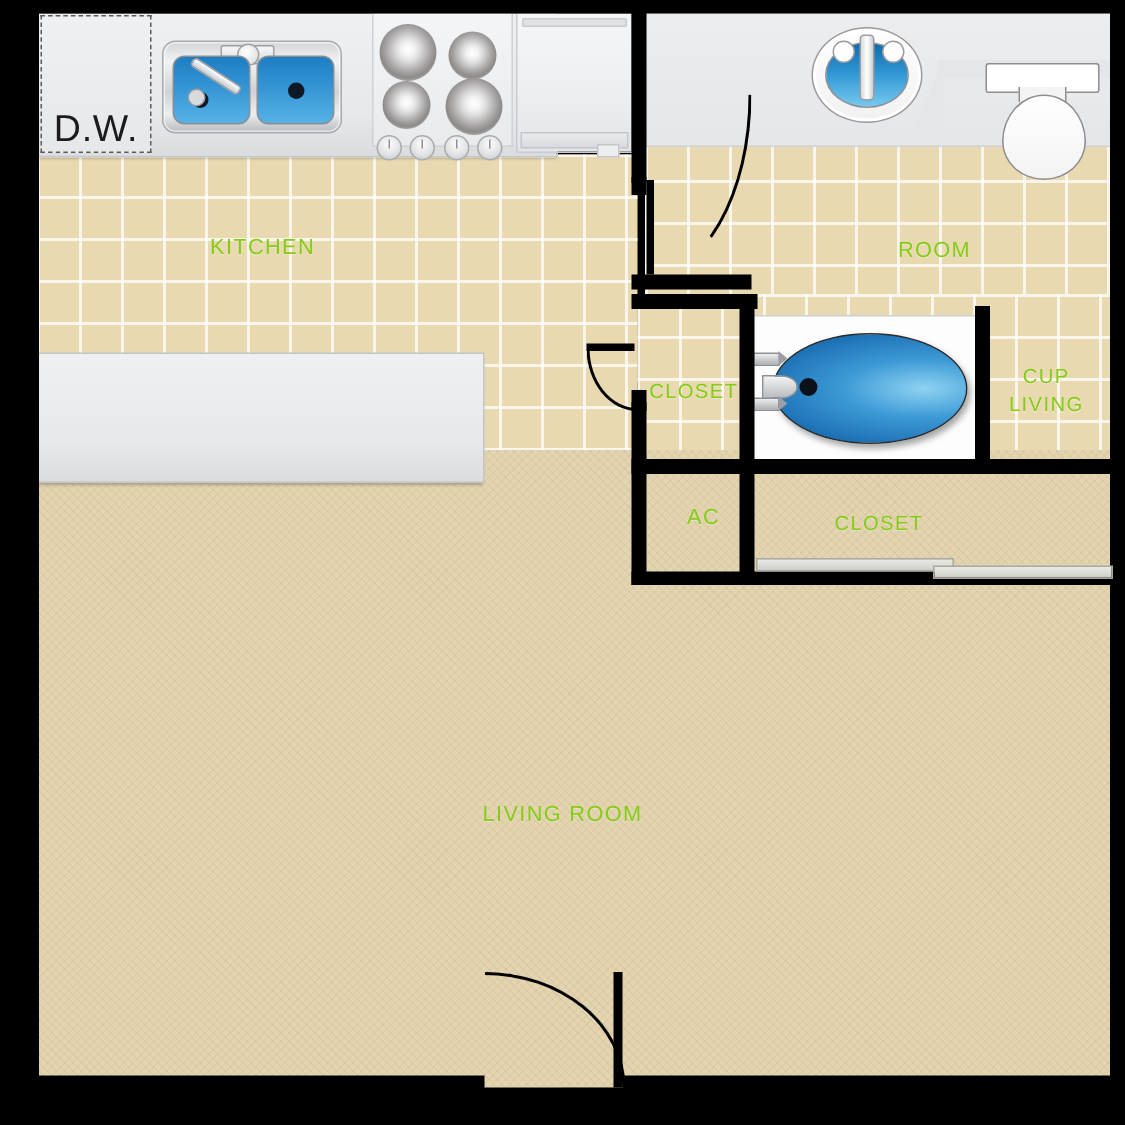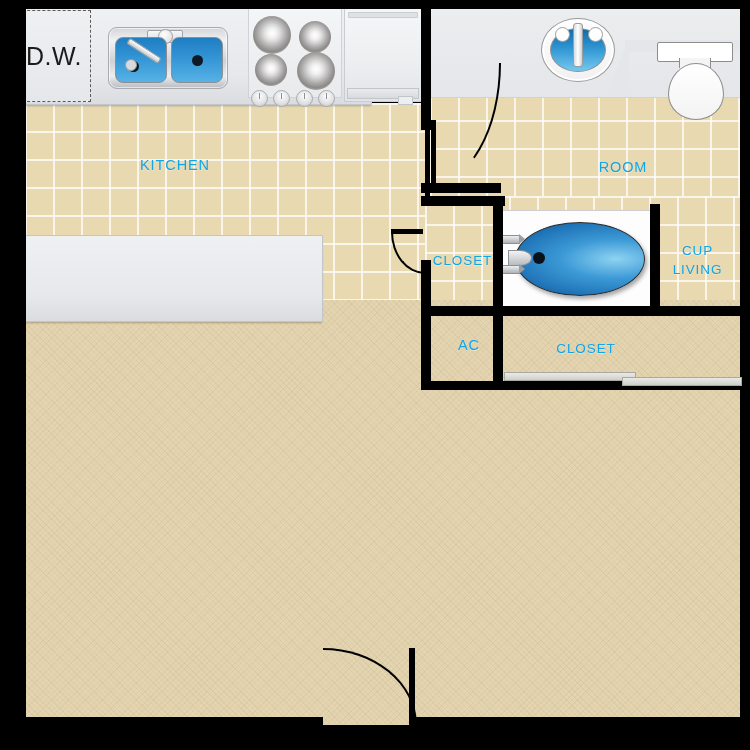--- a/index.html
+++ b/index.html
@@ -23,21 +23,21 @@
                                 rgba(0,0,0,0) 2px 3px, rgba(255,255,255,.02) 3px 4px),
       repeating-linear-gradient(-45deg, rgba(0,0,0,.028) 0 1px, rgba(255,255,255,.03) 1px 2px,
                                 rgba(0,0,0,0) 2px 3px, rgba(255,255,255,.018) 3px 4px);
   }
 
   
   .wall{background:#000;}
 
   
   .room-label{
-    color:#0ea5e9;font-size:14.5px;letter-spacing:.9px;
+    color:#84cc16;font-size:14.5px;letter-spacing:.9px;
     text-align:center;line-height:19px;white-space:pre-line;
     text-shadow:0 1px 0 rgba(255,255,255,.30);
     pointer-events:none;
   }
   .lbl-dw{color:#1b1b1b;font-size:25px;letter-spacing:.5px;text-align:center;}
 
   
   .counter{
     background:linear-gradient(to bottom,#eef0f2 0%,#e6e8eb 70%,#dadce0 100%);
     border:1px solid #c2c5ca;
@@ -159,21 +159,21 @@
   <div class="abs floor-tile" style="left:430px;top:8px;width:310px;height:310px;"></div>
 
   <div class="abs floor-tile" style="left:425px;top:196px;width:315px;height:120px;"></div>
 
   <div class="abs floor-carpet" style="left:25px;top:300px;width:715px;height:425px;"></div>
 
   <div class="abs floor-carpet" style="left:425px;top:310px;width:315px;height:80px;"></div>
 
   <div class="abs counter" style="left:25px;top:8px;width:345px;height:95px;"></div>
 
-  <div class="abs dw" style="left:17px;top:10px;width:72px;height:90px;">
+  <div class="abs dw" style="left:27px;top:10px;width:72px;height:90px;align-items:flex-end;">
     <span class="lbl-dw">D.W.</span>
   </div>
 
   <div class="abs sink" style="left:108px;top:27px;width:118px;height:60px;">
     <div class="faucet-base"></div>
     <div class="faucet-knob"></div>
     <div class="basin" style="left:6px;top:9px;width:50px;height:44px;">
       <div class="drain" style="left:12px;top:23px;"></div>
     </div>
     <div class="basin" style="left:62px;top:9px;width:50px;height:44px;">
@@ -283,14 +283,15 @@
 
   <div class="abs room-label" style="left:415px;top:251px;width:95px;font-size:13.5px;">CLOSET</div>
 
   <div class="abs room-label" style="left:525px;top:339px;width:122px;font-size:13.5px;">CLOSET</div>
 
   <div class="abs room-label" style="left:435px;top:336px;width:68px;">AC</div>
 
   <div class="abs room-label" style="left:655px;top:241px;width:85px;font-size:13.5px;">CUP
 LIVING</div>
 
+  <div class="abs room-label" style="left:295px;top:534px;width:160px;">LIVING ROOM</div>
 
 </div>
 
 </body></html>

